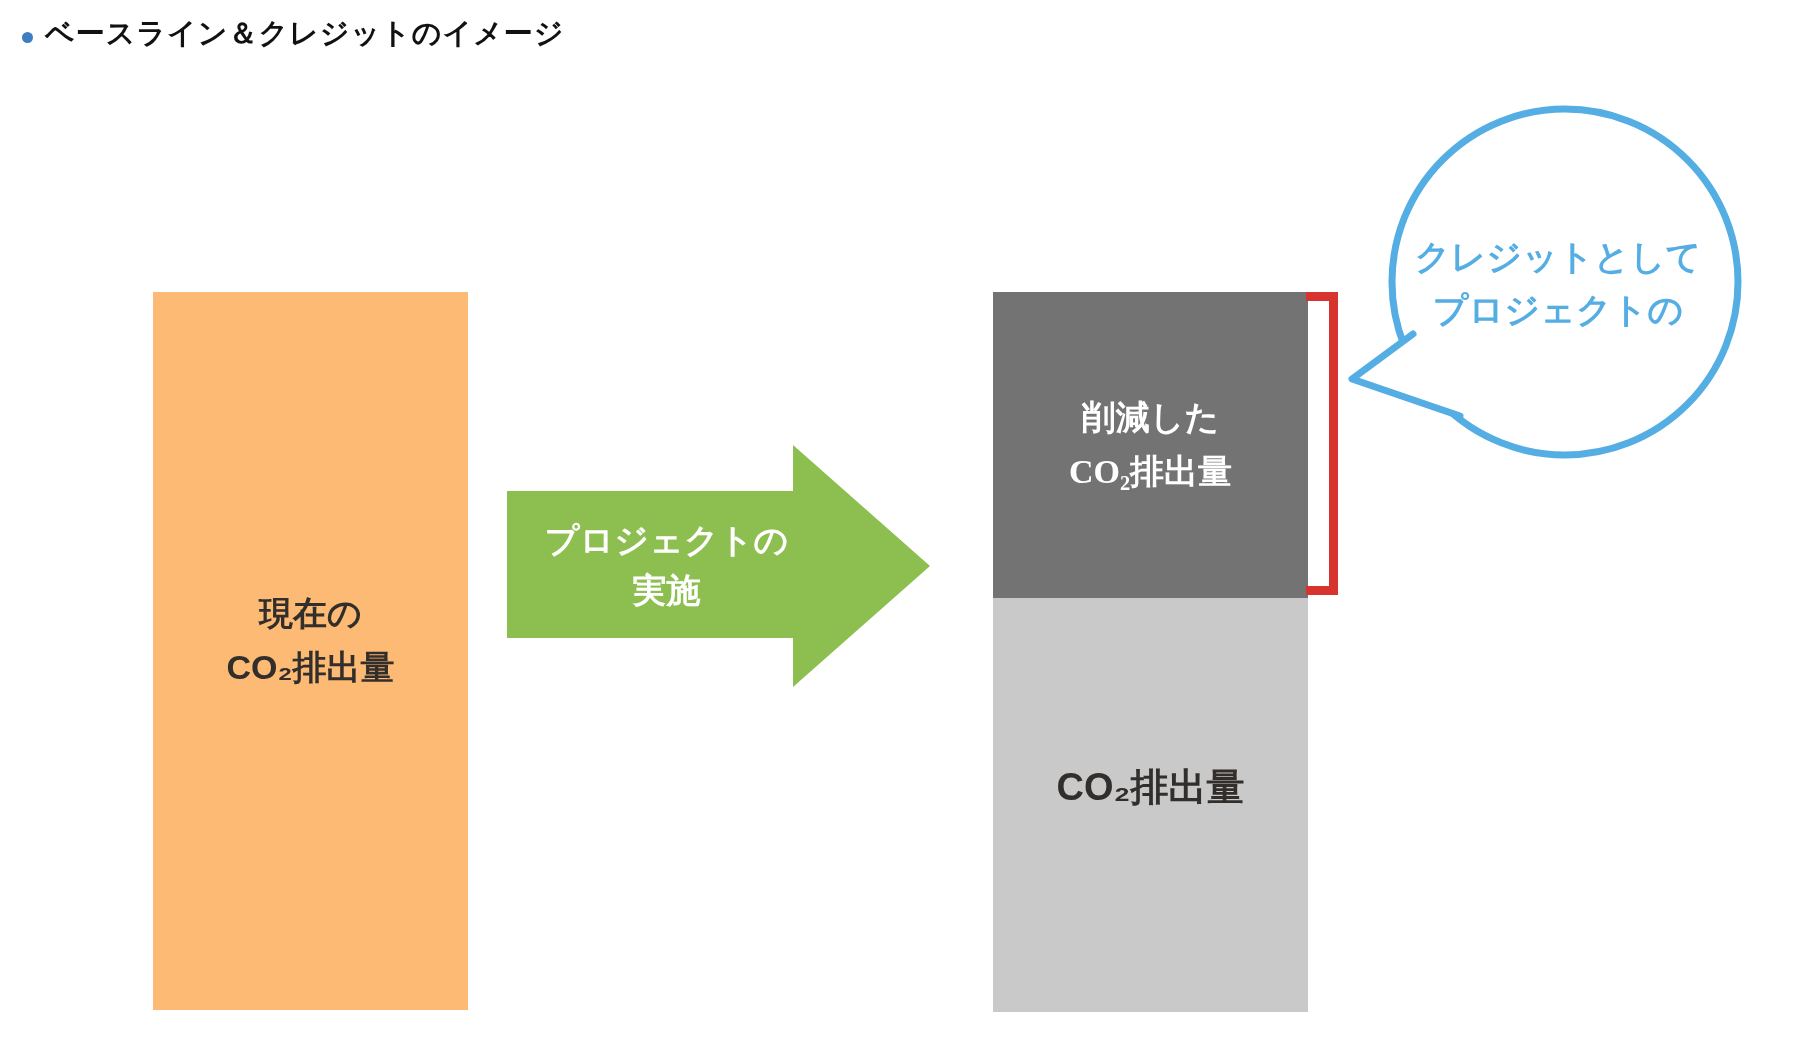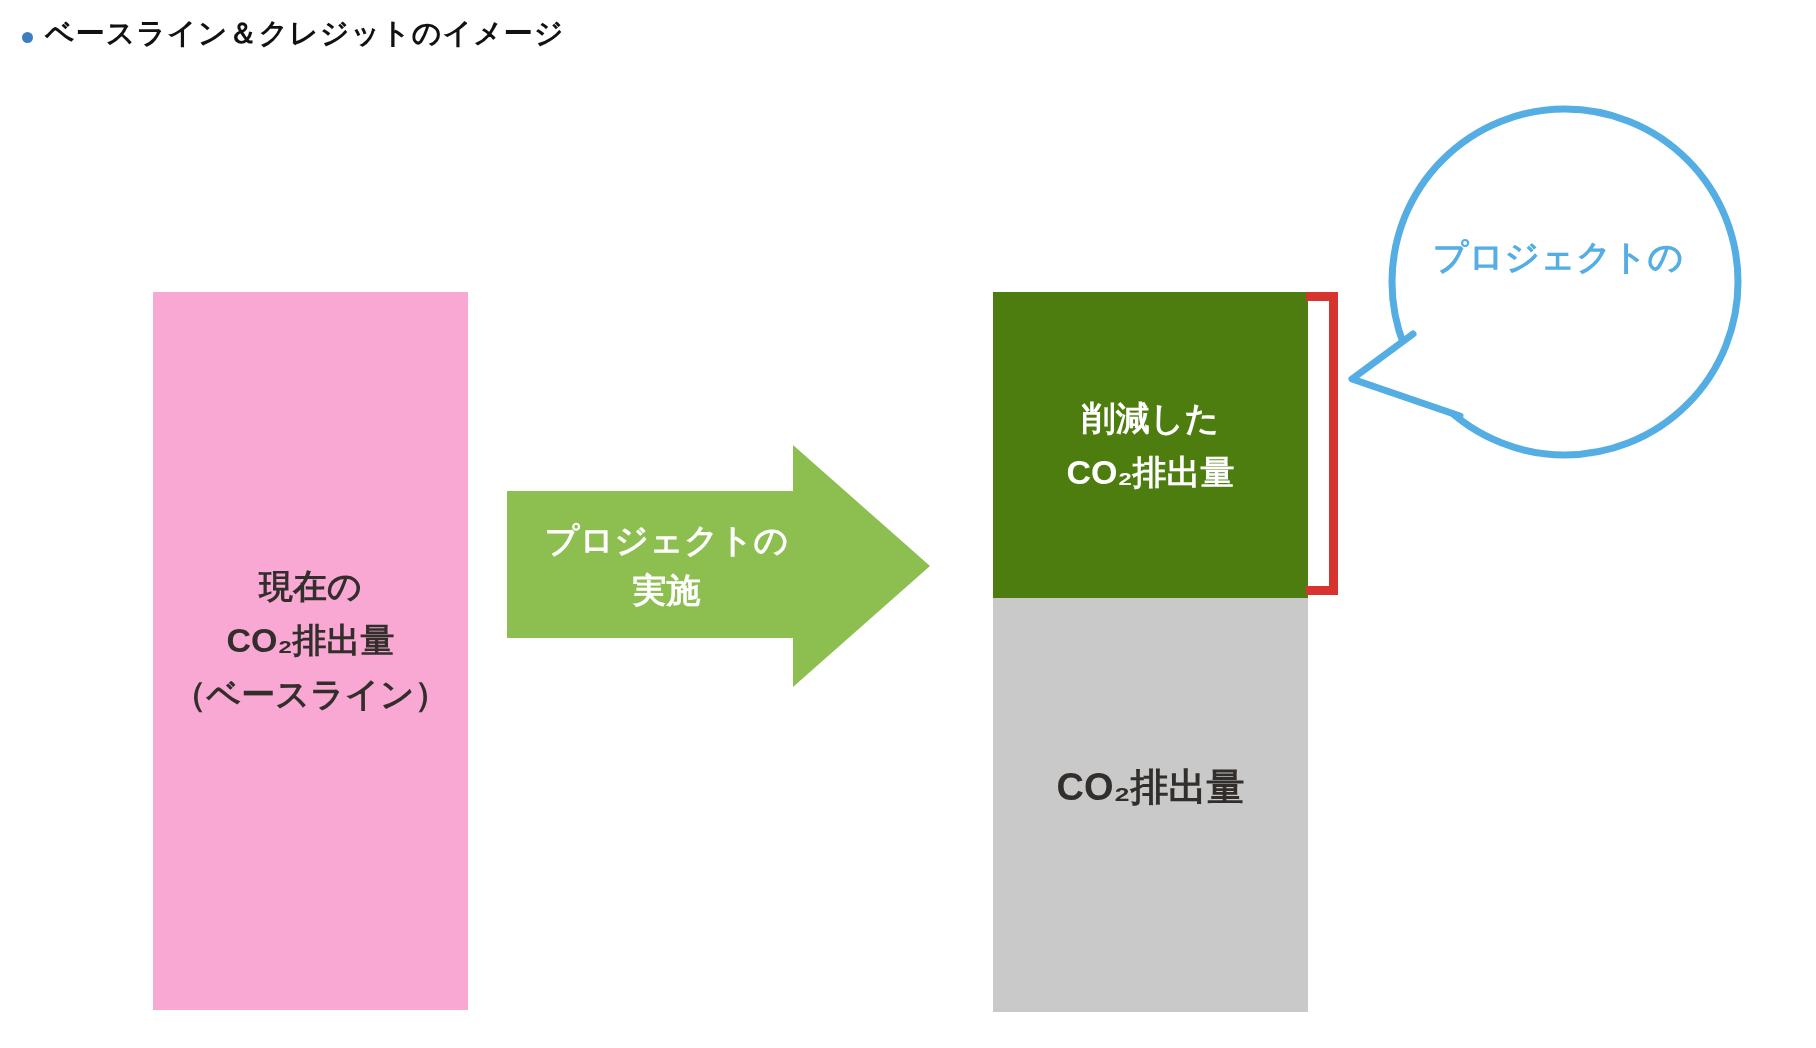--- a/index.html
+++ b/index.html
@@ -6,24 +6,24 @@
   body{font-family:"Liberation Sans","DejaVu Sans",sans-serif;}
   #canvas{position:relative;width:1816px;height:1048px;background:#ffffff;overflow:hidden;}
 
   
   .title-row{position:absolute;left:20px;top:14px;display:flex;align-items:center;font-family:Liberation Mono, monospace;}
   .title-dot{width:11px;height:11px;border-radius:50%;background:#3d7ec1;margin:6px 12px 0 2px;flex:0 0 auto;}
   .title-text{font-size:29px;font-weight:bold;color:#111111;letter-spacing:1px;white-space:nowrap;}
 
   
   .bar{position:absolute;display:flex;flex-direction:column;align-items:center;justify-content:center;text-align:center;}
-  .baseline-bar{left:153px;top:292px;width:315px;height:718px;background:#f9a8d4;padding-bottom:22px;box-sizing:border-box;}
+  .baseline-bar{left:153px;top:292px;width:315px;height:718px;background:#fdba74;padding-bottom:22px;box-sizing:border-box;}
   .bar-label{font-size:34px;font-weight:bold;color:#322e2b;line-height:54px;white-space:nowrap;}
 
-  .reduced-seg{left:993px;top:292px;width:315px;height:306px;background:#4d7c0f;}
+  .reduced-seg{left:993px;top:292px;width:315px;height:306px;background:#737373;font-family:Liberation Serif, serif;}
   .reduced-label{font-size:34px;font-weight:bold;color:#ffffff;line-height:54px;white-space:nowrap;}
 
   .remaining-seg{left:993px;top:598px;width:315px;height:414px;background:#c9c9ca;padding-bottom:36px;box-sizing:border-box;}
   .remaining-label{font-size:38px;font-weight:bold;color:#322e2b;line-height:46px;white-space:nowrap;}
 
   
   .arrow-label{position:absolute;left:520px;top:491px;width:293px;height:147px;display:flex;flex-direction:column;align-items:center;justify-content:center;text-align:center;font-size:34px;font-weight:bold;color:#ffffff;line-height:50px;white-space:nowrap;}
 
   
   .credit-bracket{position:absolute;left:1306px;top:292px;width:32px;height:303px;border:9px solid #d8342f;border-left:none;box-sizing:border-box;}
@@ -39,21 +39,20 @@
 <div id="canvas">
 
   <div class="title-row">
     <div class="title-dot"></div>
     <div class="title-text">ベースライン＆クレジットのイメージ</div>
   </div>
 
   <div class="bar baseline-bar">
     <div class="bar-label">現在の</div>
     <div class="bar-label">CO₂排出量</div>
-    <div class="bar-label">（ベースライン）</div>
   </div>
 
   <div class="bar reduced-seg">
     <div class="reduced-label">削減した</div>
     <div class="reduced-label">CO₂排出量</div>
   </div>
 
   <div class="bar remaining-seg">
     <div class="remaining-label">CO₂排出量</div>
   </div>
@@ -68,16 +67,17 @@
   </svg>
 
   <div class="credit-bracket"></div>
 
   <div class="arrow-label">
     <div>プロジェクトの</div>
     <div>実施</div>
   </div>
 
   <div class="bubble-label">
+    <div>クレジットとして</div>
     <div>プロジェクトの</div>
   </div>
 
 </div>
 
 </body></html>

